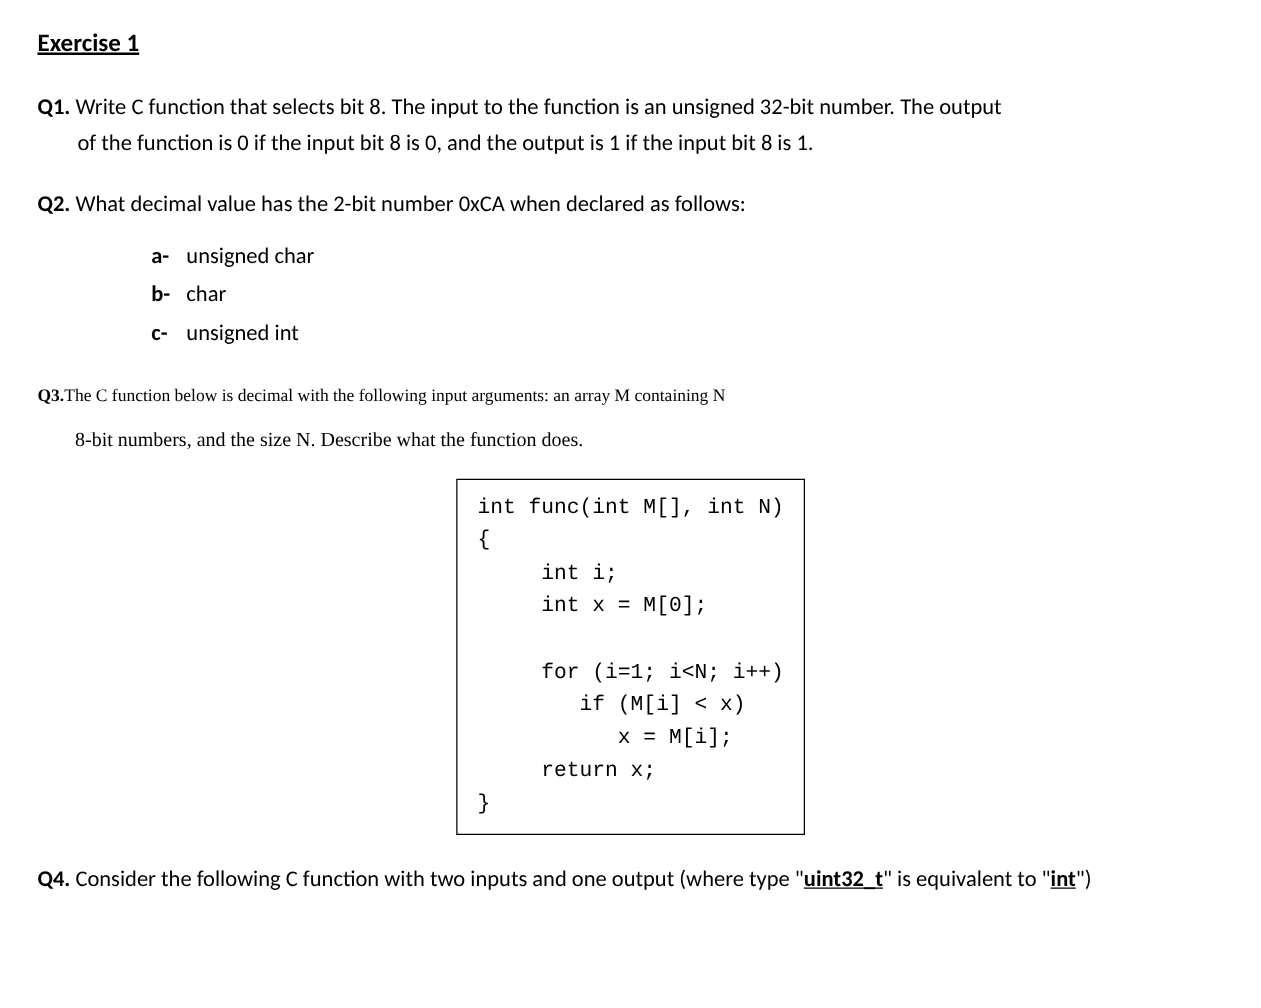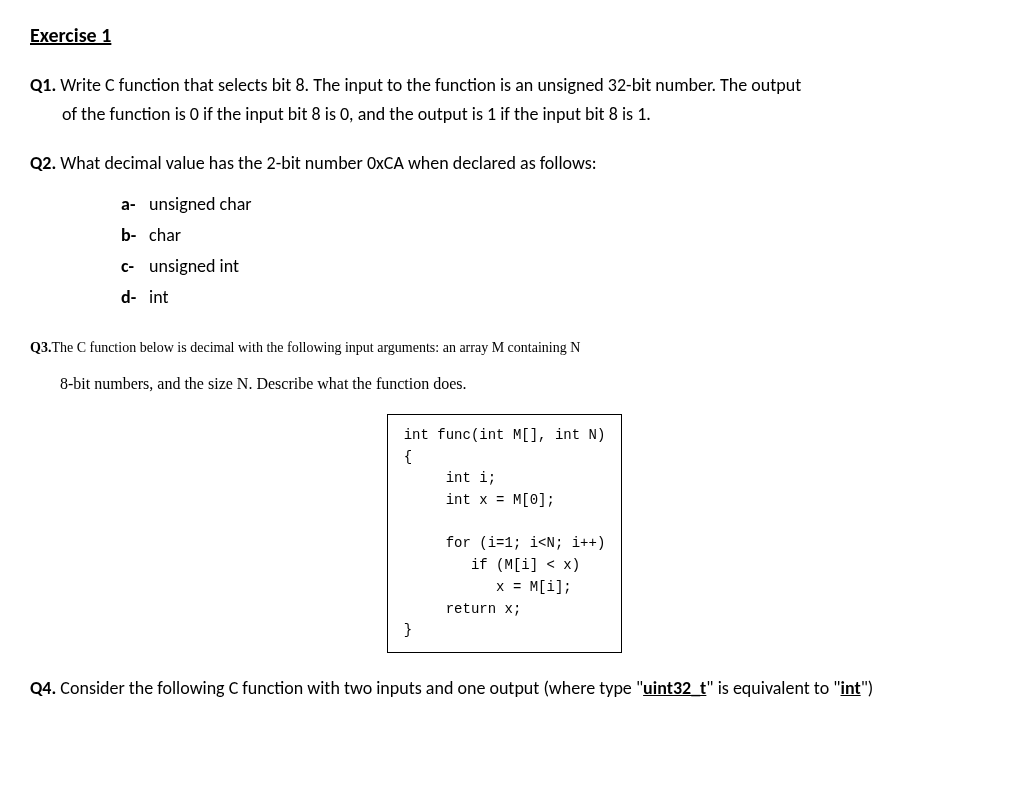--- a/index.html
+++ b/index.html
@@ -57,21 +57,21 @@
     .code-block-wrap {
       display: flex;
       justify-content: center;
       margin-top: 18px;
       margin-bottom: 18px;
     }
     .code-block {
       border: 1px solid #000;
       padding: 10px 16px 10px 16px;
       font-family: 'Courier New', Courier, monospace;
-      font-size: 14px;
+      font-size: 17px;
       white-space: pre;
       line-height: 1.55;
     }
     .q4-block {
       text-align: justify;
     }
     .bold { font-weight: bold; text-decoration: underline; }
   </style>
 </head>
 <body>
@@ -93,24 +93,20 @@
       <span>unsigned char</span>
     </div>
     <div class="sublist-item">
       <span class="sublist-label">b-</span>
       <span>char</span>
     </div>
     <div class="sublist-item">
       <span class="sublist-label">c-</span>
       <span>unsigned int</span>
     </div>
-    <div class="sublist-item">
-      <span class="sublist-label">d-</span>
-      <span>int</span>
-    </div>
   </div>
 </div>
 
 <div class="question">
   <span class="question-label q3-text">Q3.</span><span class="q3-text">The C function below is decimal with the following input arguments: an array M containing N</span>
   <div class="q3-indent">8-bit numbers, and the size N. Describe what the function does.</div>
   <div class="code-block-wrap">
     <div class="code-block">int func(int M[], int N)
 {
      int i;

